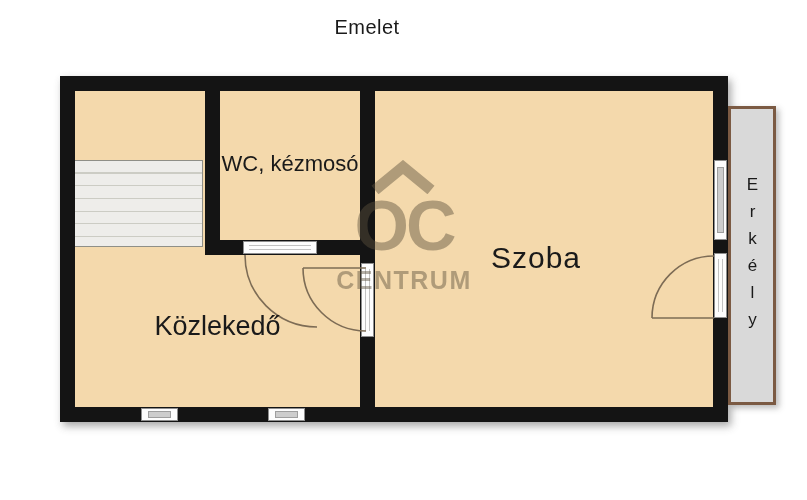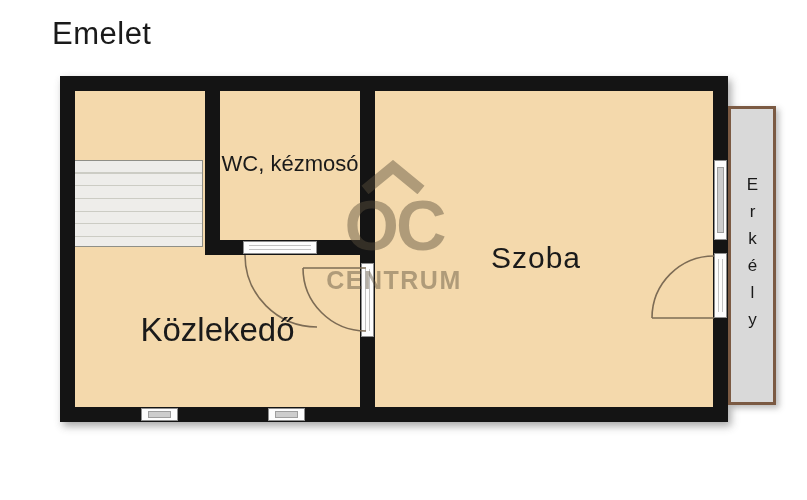--- a/index.html
+++ b/index.html
@@ -1,20 +1,20 @@
 <!DOCTYPE html>
 <html style="--room_fill: #f4d9ac; --wall: #141414; --balcony_fill: #d9d9d9; --balcony_border: #7b5a43; --stairs_fill: #eeedea; --stairs_line: #ccccc4; --door_arc: #7d6c55; --watermark: rgba(90,80,60,0.45); --label_text: #1a1a1a;"><head>
 <meta charset="utf-8">
 <style>
   html,body{margin:0;padding:0;background:#fff;}
   .canvas{position:relative;width:807px;height:500px;background:#fff;overflow:hidden;
           font-family:"Liberation Sans",sans-serif;color:var(--label_text,#1a1a1a);}
   .abs{position:absolute;box-sizing:border-box;}
 
-  .title{left:52px;top:16px;width:670px;font-size:31px;letter-spacing:.5px;}
+  .title{left:32px;top:16px;width:670px;text-align:center;font-size:20px;letter-spacing:.5px;}
 
   .outer-shadow{left:60px;top:76px;width:668px;height:346px;box-shadow:3px 4px 8px rgba(60,60,60,.45);}
   .interior{left:75px;top:91px;width:638px;height:316px;background:var(--room_fill,#f4d9ac);}
 
   .balcony{left:728px;top:106px;width:48px;height:299px;background:var(--balcony_fill,#d9d9d9);
            border:3px solid var(--balcony_border,#7b5a43);box-shadow:3px 3px 6px rgba(60,60,60,.35);
            display:flex;align-items:center;justify-content:center;}
   .balcony-label{writing-mode:vertical-rl;text-orientation:upright;font-size:17px;letter-spacing:8px;}
 
   .stairs{left:72px;top:160px;width:131px;height:87px;background:var(--stairs_fill,#eeedea);
@@ -43,23 +43,23 @@
   .door-wc{left:243px;top:241px;width:74px;height:13px;}
   .door-szoba{left:361px;top:263px;width:13px;height:74px;}
   .door-balc{left:714px;top:253px;width:13px;height:65px;}
 
   .arcs{left:0;top:0;}
   .arcs path{stroke:var(--door_arc,#7d6c55);stroke-width:1.6;fill:none;}
 
   .room-label{text-align:center;}
   .lbl-wc{left:210px;top:151px;width:160px;font-size:22px;}
   .lbl-szoba{left:436px;top:241px;width:200px;font-size:30px;letter-spacing:1px;}
-  .lbl-koz{left:115px;top:311px;width:205px;font-size:33px;}
+  .lbl-koz{left:115px;top:311px;width:205px;font-size:27px;}
 
-  .watermark{left:328px;top:160px;width:132px;display:flex;flex-direction:column;align-items:center;
+  .watermark{left:338px;top:160px;width:132px;display:flex;flex-direction:column;align-items:center;
              color:var(--watermark,rgba(90,80,60,.45));pointer-events:none;}
   .wm-roof path{stroke:var(--watermark,rgba(90,80,60,.45));stroke-width:11;fill:none;}
   .wm-oc{font-size:70px;font-weight:bold;line-height:70px;letter-spacing:-3px;margin-top:-3px;}
   .wm-line1{font-size:19px;font-weight:bold;letter-spacing:2px;margin-top:12px;}
   .wm-line2{font-size:25px;font-weight:bold;letter-spacing:1.5px;margin-top:5px;}
 </style>
 </head>
 <body>
 
 <div class="canvas">

